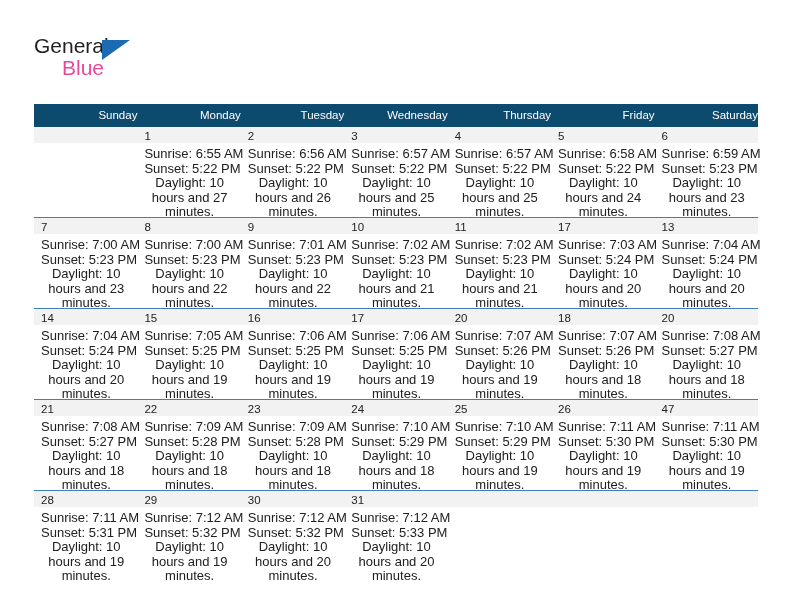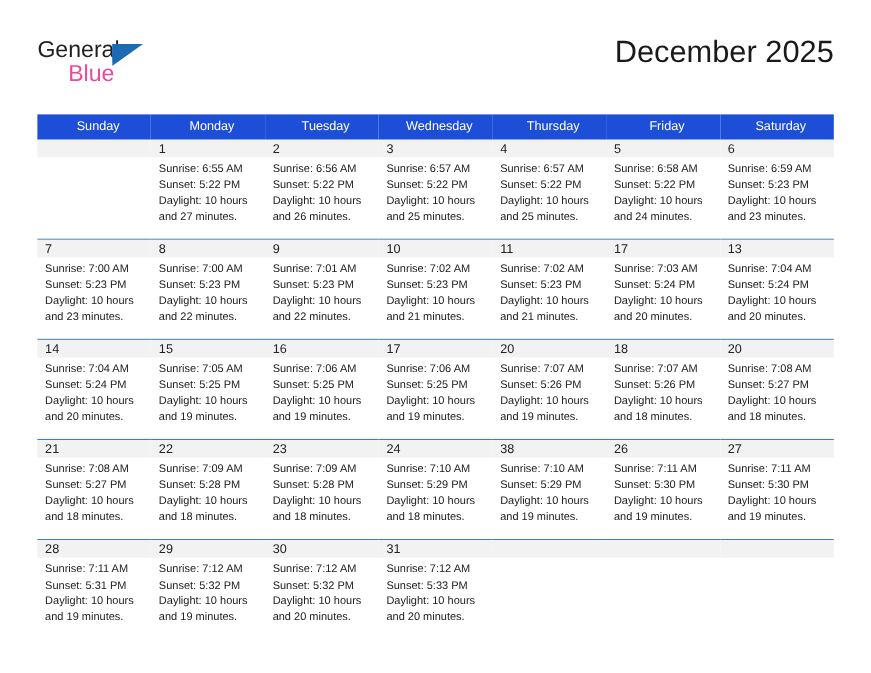--- a/index.html
+++ b/index.html
@@ -98,25 +98,25 @@
   .calendar {
     position: absolute;
     left: 34px;
     top: 104px;
     width: 724px;
     border-collapse: collapse;
     table-layout: fixed;
   }
 
   .calendar th {
-    background: #1d4ed8;
+    background: #0c4a6e;
     color: #ffffff;
     font-size: 11.5px;
     font-weight: normal;
-    text-align: center;
+    text-align: right;
     padding: 5px 0 6px 7px;
     height: 12px;
     margin-top: 19px;
   }
 
   .week-row > td {
     vertical-align: top;
     padding: 0;
     border-top: 1px solid #3c7ebf;
     height: 90px;
@@ -139,23 +139,24 @@
     font-size: 11.5px;
     color: #222222;
     line-height: 14px;
   }
   .cell.empty .daynum-band {
     background: #f2f2f2;
   }
 
   .cell-body {
     padding: 4px 6px 0 7px;
-    font-size: 10px;
+    font-size: 13px;
     line-height: 14.6px;
     color: #202020;
+    text-align: center;
   }
   .cell-body .line {
     white-space: nowrap;
   }
   .cell-body .daylight {
     white-space: normal;
   }
 </style>
 </head>
 <body>
@@ -165,21 +166,20 @@
   <div class="header">
 
     <div class="logo">
       <span class="logo-general">General</span>
       <span class="logo-triangle"></span>
       <span class="logo-bar"></span>
       <span class="logo-blue">Blue</span>
     </div>
 
     <div class="title-block">
-      <div class="cal-title">December 2025</div>
     </div>
 
   </div>
 
   <table class="calendar">
     <colgroup>
       <col style="width:103.4px">
         <col style="width:103.4px">
         <col style="width:103.4px">
       <col style="width:103.4px">
@@ -447,41 +447,41 @@
               <div class="daynum-band">24</div>
               <div class="cell-body">
                 <div class="line">Sunrise: 7:10 AM</div>
                 <div class="line">Sunset: 5:29 PM</div>
                 <div class="daylight">Daylight: 10 hours and 18 minutes.</div>
               </div>
             </div>
           </td>
           <td>
             <div class="cell">
-              <div class="daynum-band">38</div>
+              <div class="daynum-band">25</div>
               <div class="cell-body">
                 <div class="line">Sunrise: 7:10 AM</div>
                 <div class="line">Sunset: 5:29 PM</div>
                 <div class="daylight">Daylight: 10 hours and 19 minutes.</div>
               </div>
             </div>
           </td>
           <td>
             <div class="cell">
               <div class="daynum-band">26</div>
               <div class="cell-body">
                 <div class="line">Sunrise: 7:11 AM</div>
                 <div class="line">Sunset: 5:30 PM</div>
                 <div class="daylight">Daylight: 10 hours and 19 minutes.</div>
               </div>
             </div>
           </td>
           <td>
             <div class="cell">
-              <div class="daynum-band">27</div>
+              <div class="daynum-band">47</div>
               <div class="cell-body">
                 <div class="line">Sunrise: 7:11 AM</div>
                 <div class="line">Sunset: 5:30 PM</div>
                 <div class="daylight">Daylight: 10 hours and 19 minutes.</div>
               </div>
             </div>
           </td>
         </tr>
         <tr class="week-row">
           <td>

